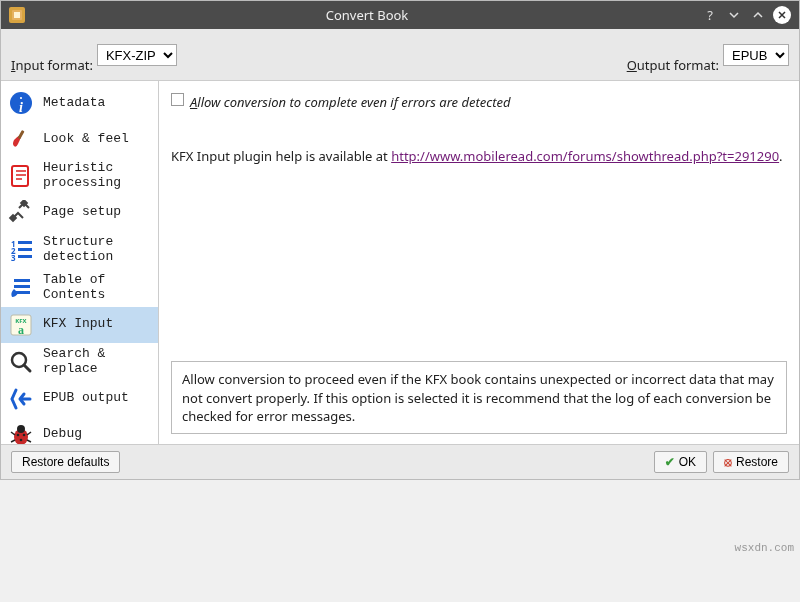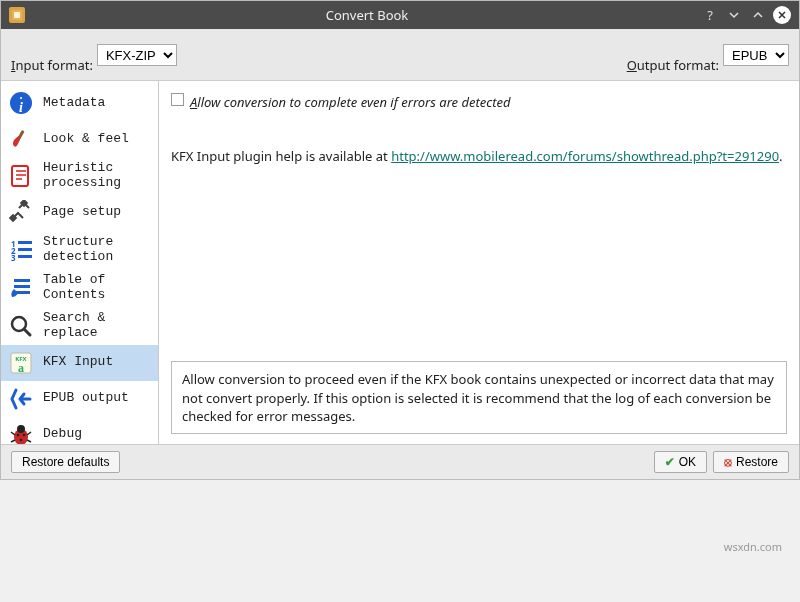--- a/index.html
+++ b/index.html
@@ -19,30 +19,30 @@
   .body { flex: 1; display: flex; background: #fff; overflow: hidden; }
   .sidebar { width: 158px; border-right: 1px solid #ccc; padding: 4px 0; overflow-y: auto; }
   .side-item { display: flex; align-items: center; gap: 8px; padding: 4px 6px; cursor: pointer; font-size: 13px; line-height: 1.15; }
   .side-item.selected { background: #c2dbf2; }
   .side-item .icon { width: 28px; height: 28px; flex-shrink: 0; display: flex; align-items: center; justify-content: center; }
   .side-item .label { flex: 1; font-family: Liberation Mono, monospace; }
   .content { flex: 1; display: flex; flex-direction: column; padding: 10px 12px; gap: 8px; }
   .chk-row { display: flex; align-items: flex-start; gap: 6px; padding-top: 2px; font-style: italic; }
   .chk { width: 13px; height: 13px; border: 1px solid #999; background: #fff; }
   .help-text { margin-top: 28px; font-size: 13px; }
-  .help-text a { color: #0f766e; text-decoration: underline; }
+  .help-text a { color: #701a75; text-decoration: underline; }
   .content-spacer { flex: 1; }
   .desc-box { border: 1px solid #bbb; background: #fff; padding: 8px 10px; font-size: 13px; line-height: 1.4; }
   .footer { display: flex; align-items: center; padding: 6px 10px; background: #eaeaea; border-top: 1px solid #ccc; gap: 6px; }
   .footer .spacer { flex: 1; }
   .btn { background: #f5f5f5; border: 1px solid #aaa; padding: 3px 10px; font-size: 12px; cursor: pointer; display: inline-flex; align-items: center; gap: 4px; border-radius: 2px; }
   .btn .glyph { font-weight: bold; }
   .ok .glyph { color: #3a9a3a; }
   .cancel .glyph { color: #c43; }
-  .watermark { position: absolute; right: 18px; bottom: 48px; font-size: 11px; color: #999; pointer-events: none; }
+  .watermark { position: absolute; right: 6px; bottom: 48px; font-size: 11px; color: #999; pointer-events: none; font-family: Liberation Mono, monospace; }
   .window-wrap { position: relative; width: 800px; height: 602px; }
   svg { display: block; }
 </style>
 </head>
 <body>
 
 <div class="window-wrap">
 <div class="window">
 
   <div class="titlebar">
@@ -144,38 +144,38 @@
         <span class="icon">
           <svg width="26" height="26" viewBox="0 0 26 26">
                 <rect x="6" y="4" width="16" height="3" fill="#1b5fd1"></rect>
                 <rect x="6" y="10" width="16" height="3" fill="#1b5fd1"></rect>
                 <rect x="6" y="16" width="16" height="3" fill="#1b5fd1"></rect>
                 <path d="M4 22 Q2 18 6 14 L10 18 Q8 22 4 22 Z" fill="#1b5fd1"></path>
               </svg>
         </span>
         <span class="label">Table of Contents</span>
       </div>
-      <div class="side-item">
-        <span class="icon">
-          <svg width="26" height="26" viewBox="0 0 26 26">
-                <circle cx="11" cy="11" r="7" fill="none" stroke="#333" stroke-width="2.5"></circle>
-                <line x1="16" y1="16" x2="22" y2="22" stroke="#333" stroke-width="3" stroke-linecap="round"></line>
-              </svg>
-        </span>
-        <span class="label">Search &amp; replace</span>
-      </div>
       <div class="side-item selected">
         <span class="icon">
           <svg width="26" height="26" viewBox="0 0 26 26">
                 <rect x="3" y="3" width="20" height="20" rx="2" fill="#fdfbe8" stroke="#bba" stroke-width="1"></rect>
                 <text x="13" y="11" text-anchor="middle" font-size="6" fill="#2a6" font-weight="bold">KFX</text>
                 <text x="13" y="22" text-anchor="middle" font-size="12" fill="#2a6" font-family="serif" font-weight="bold">a</text>
               </svg>
         </span>
         <span class="label">KFX Input</span>
+      </div>
+      <div class="side-item">
+        <span class="icon">
+          <svg width="26" height="26" viewBox="0 0 26 26">
+                <circle cx="11" cy="11" r="7" fill="none" stroke="#333" stroke-width="2.5"></circle>
+                <line x1="16" y1="16" x2="22" y2="22" stroke="#333" stroke-width="3" stroke-linecap="round"></line>
+              </svg>
+        </span>
+        <span class="label">Search &amp; replace</span>
       </div>
       <div class="side-item">
         <span class="icon">
           <svg width="26" height="26" viewBox="0 0 26 26">
                 <path d="M22 13 L12 13 M12 13 L16 8 M12 13 L16 18" stroke="#1b5fd1" stroke-width="3" fill="none" stroke-linecap="round" stroke-linejoin="round"></path>
                 <path d="M8 4 L4 13 L8 22" stroke="#1b5fd1" stroke-width="3" fill="none" stroke-linecap="round"></path>
               </svg>
         </span>
         <span class="label">EPUB output</span>
       </div>

